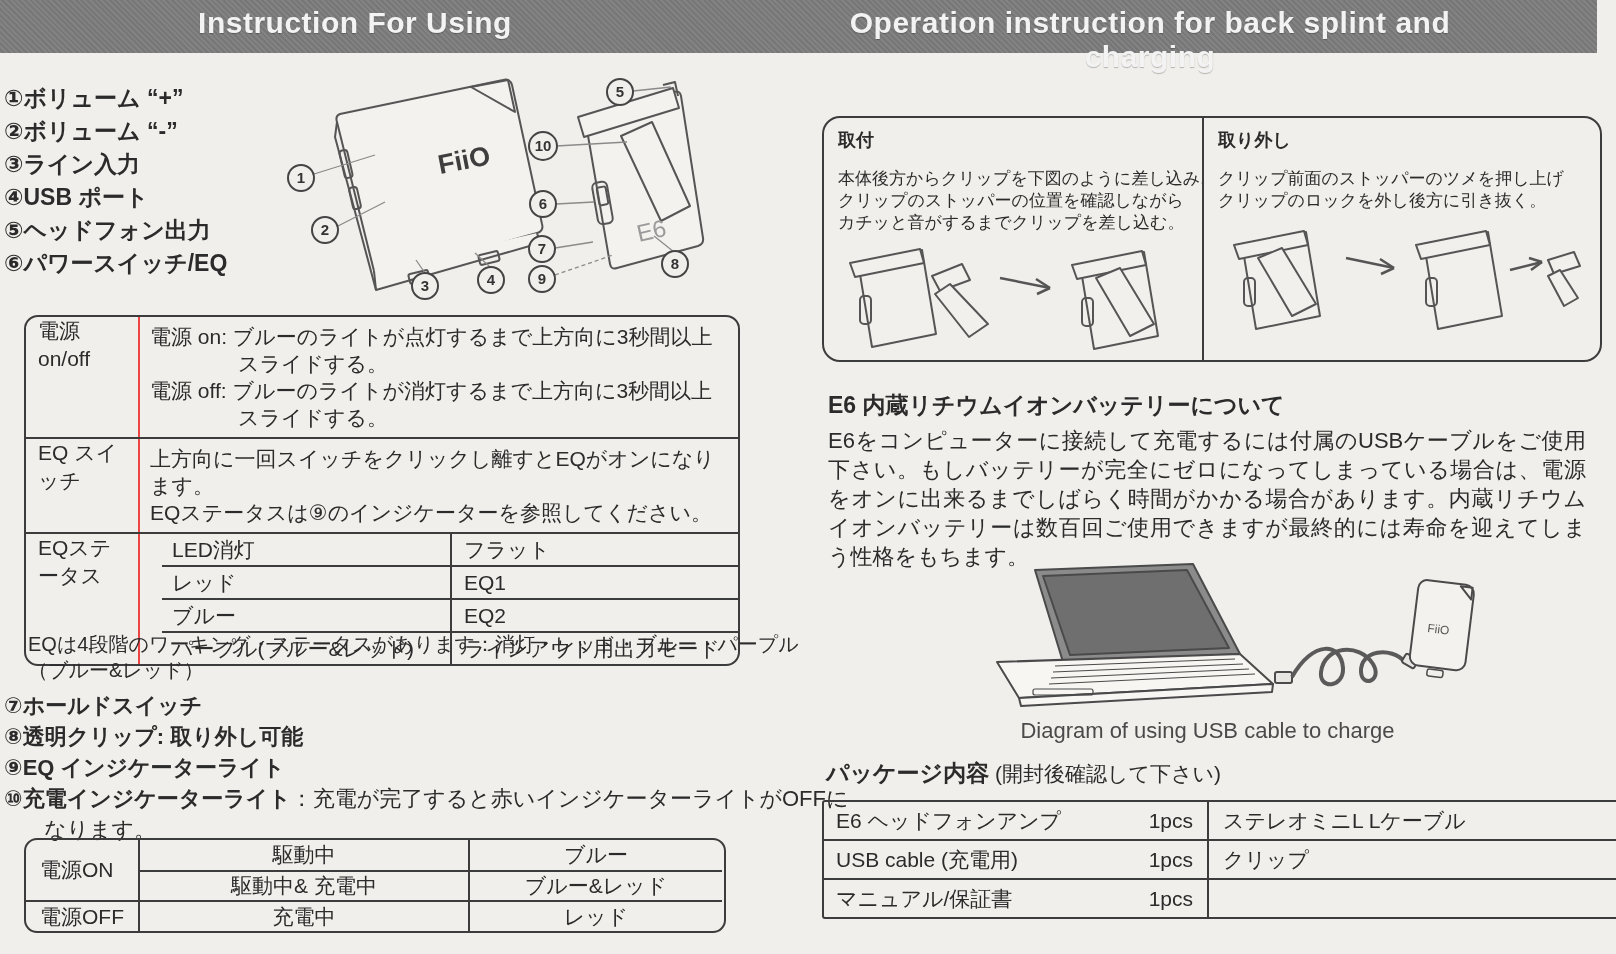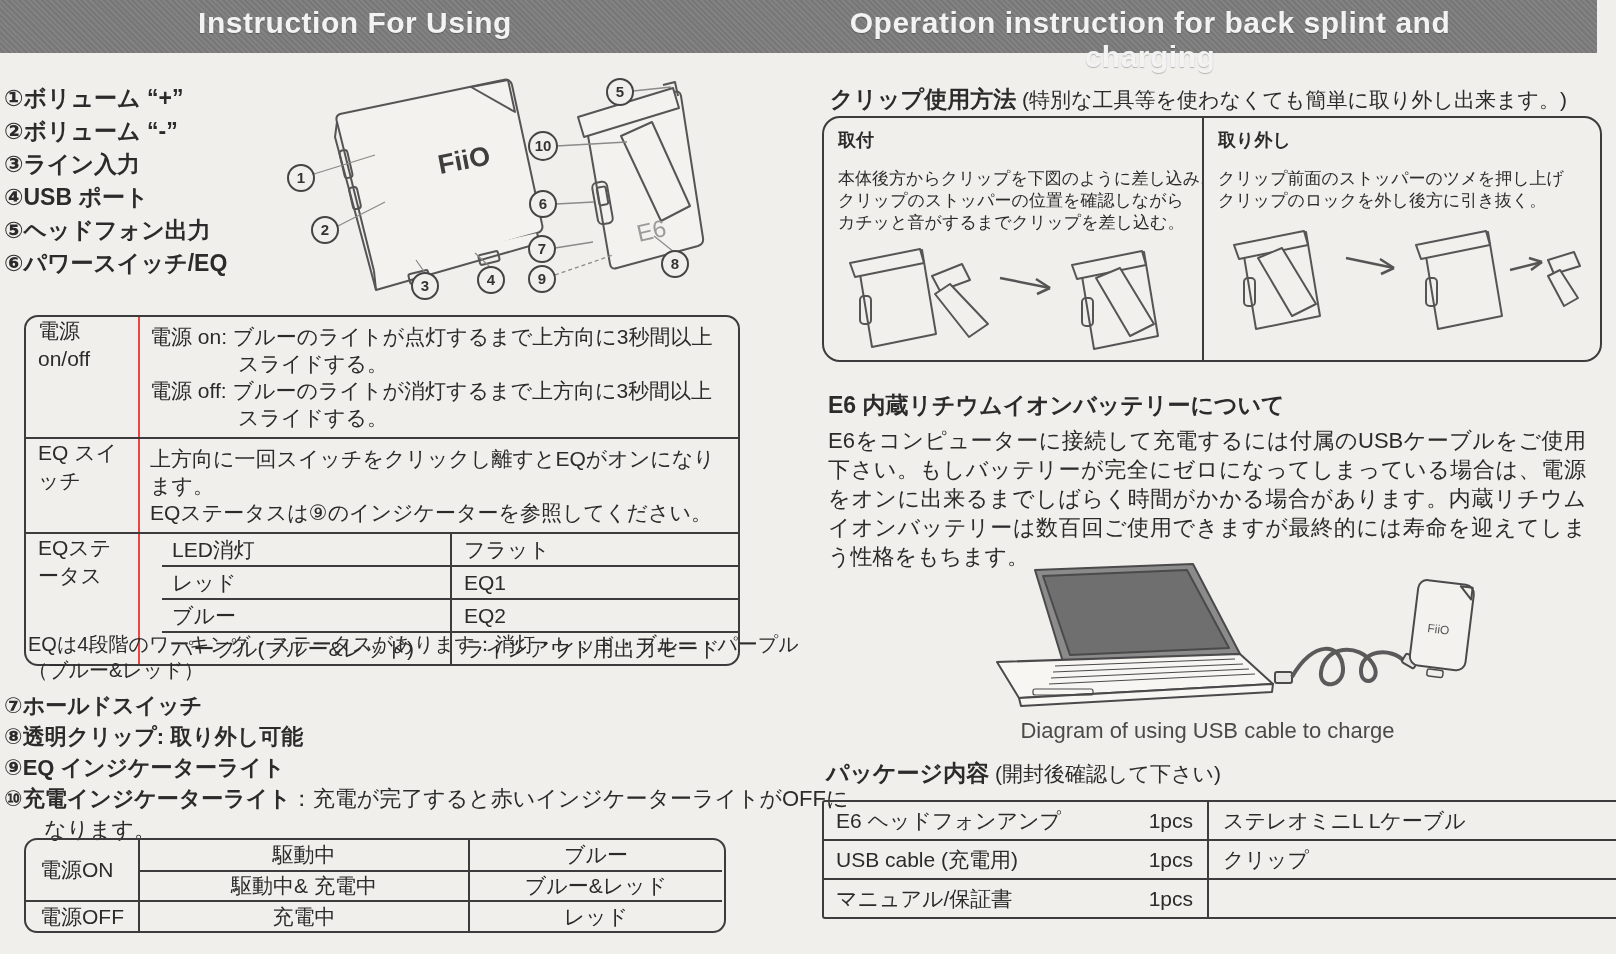--- a/index.html
+++ b/index.html
@@ -259,23 +259,20 @@
     <div class="cell c-on">電源ON</div>
     <div class="cell bl" style="grid-row:1;grid-column:2;">駆動中</div>
     <div class="cell bl" style="grid-row:1;grid-column:3;">ブルー</div>
     <div class="cell bl bt" style="grid-row:2;grid-column:2;">駆動中&amp; 充電中</div>
     <div class="cell bl bt" style="grid-row:2;grid-column:3;">ブルー&amp;レッド</div>
     <div class="cell c-off">電源OFF</div>
     <div class="cell bl bt" style="grid-row:3;grid-column:2;">充電中</div>
     <div class="cell bl bt" style="grid-row:3;grid-column:3;">レッド</div>
   </div>
 
-  <div class="clip-title">
-    <b>クリップ使用方法</b><span> (特別な工具等を使わなくても簡単に取り外し出来ます。)</span>
-  </div>
 
   <div class="clip-box">
     <div class="clip-pane left">
       <h4>取付</h4>
       <div class="tline">本体後方からクリップを下図のように差し込み,</div>
       <div class="tline">クリップのストッパーの位置を確認しながら</div>
       <div class="tline">カチッと音がするまでクリップを差し込む。</div>
       <svg width="348" height="128" viewBox="0 0 348 128">
         <g stroke="#555" stroke-width="2" fill="#f2f0ec" stroke-linejoin="round">
           <path d="M20,28 L84,16 L98,100 L34,113 Z"></path>

